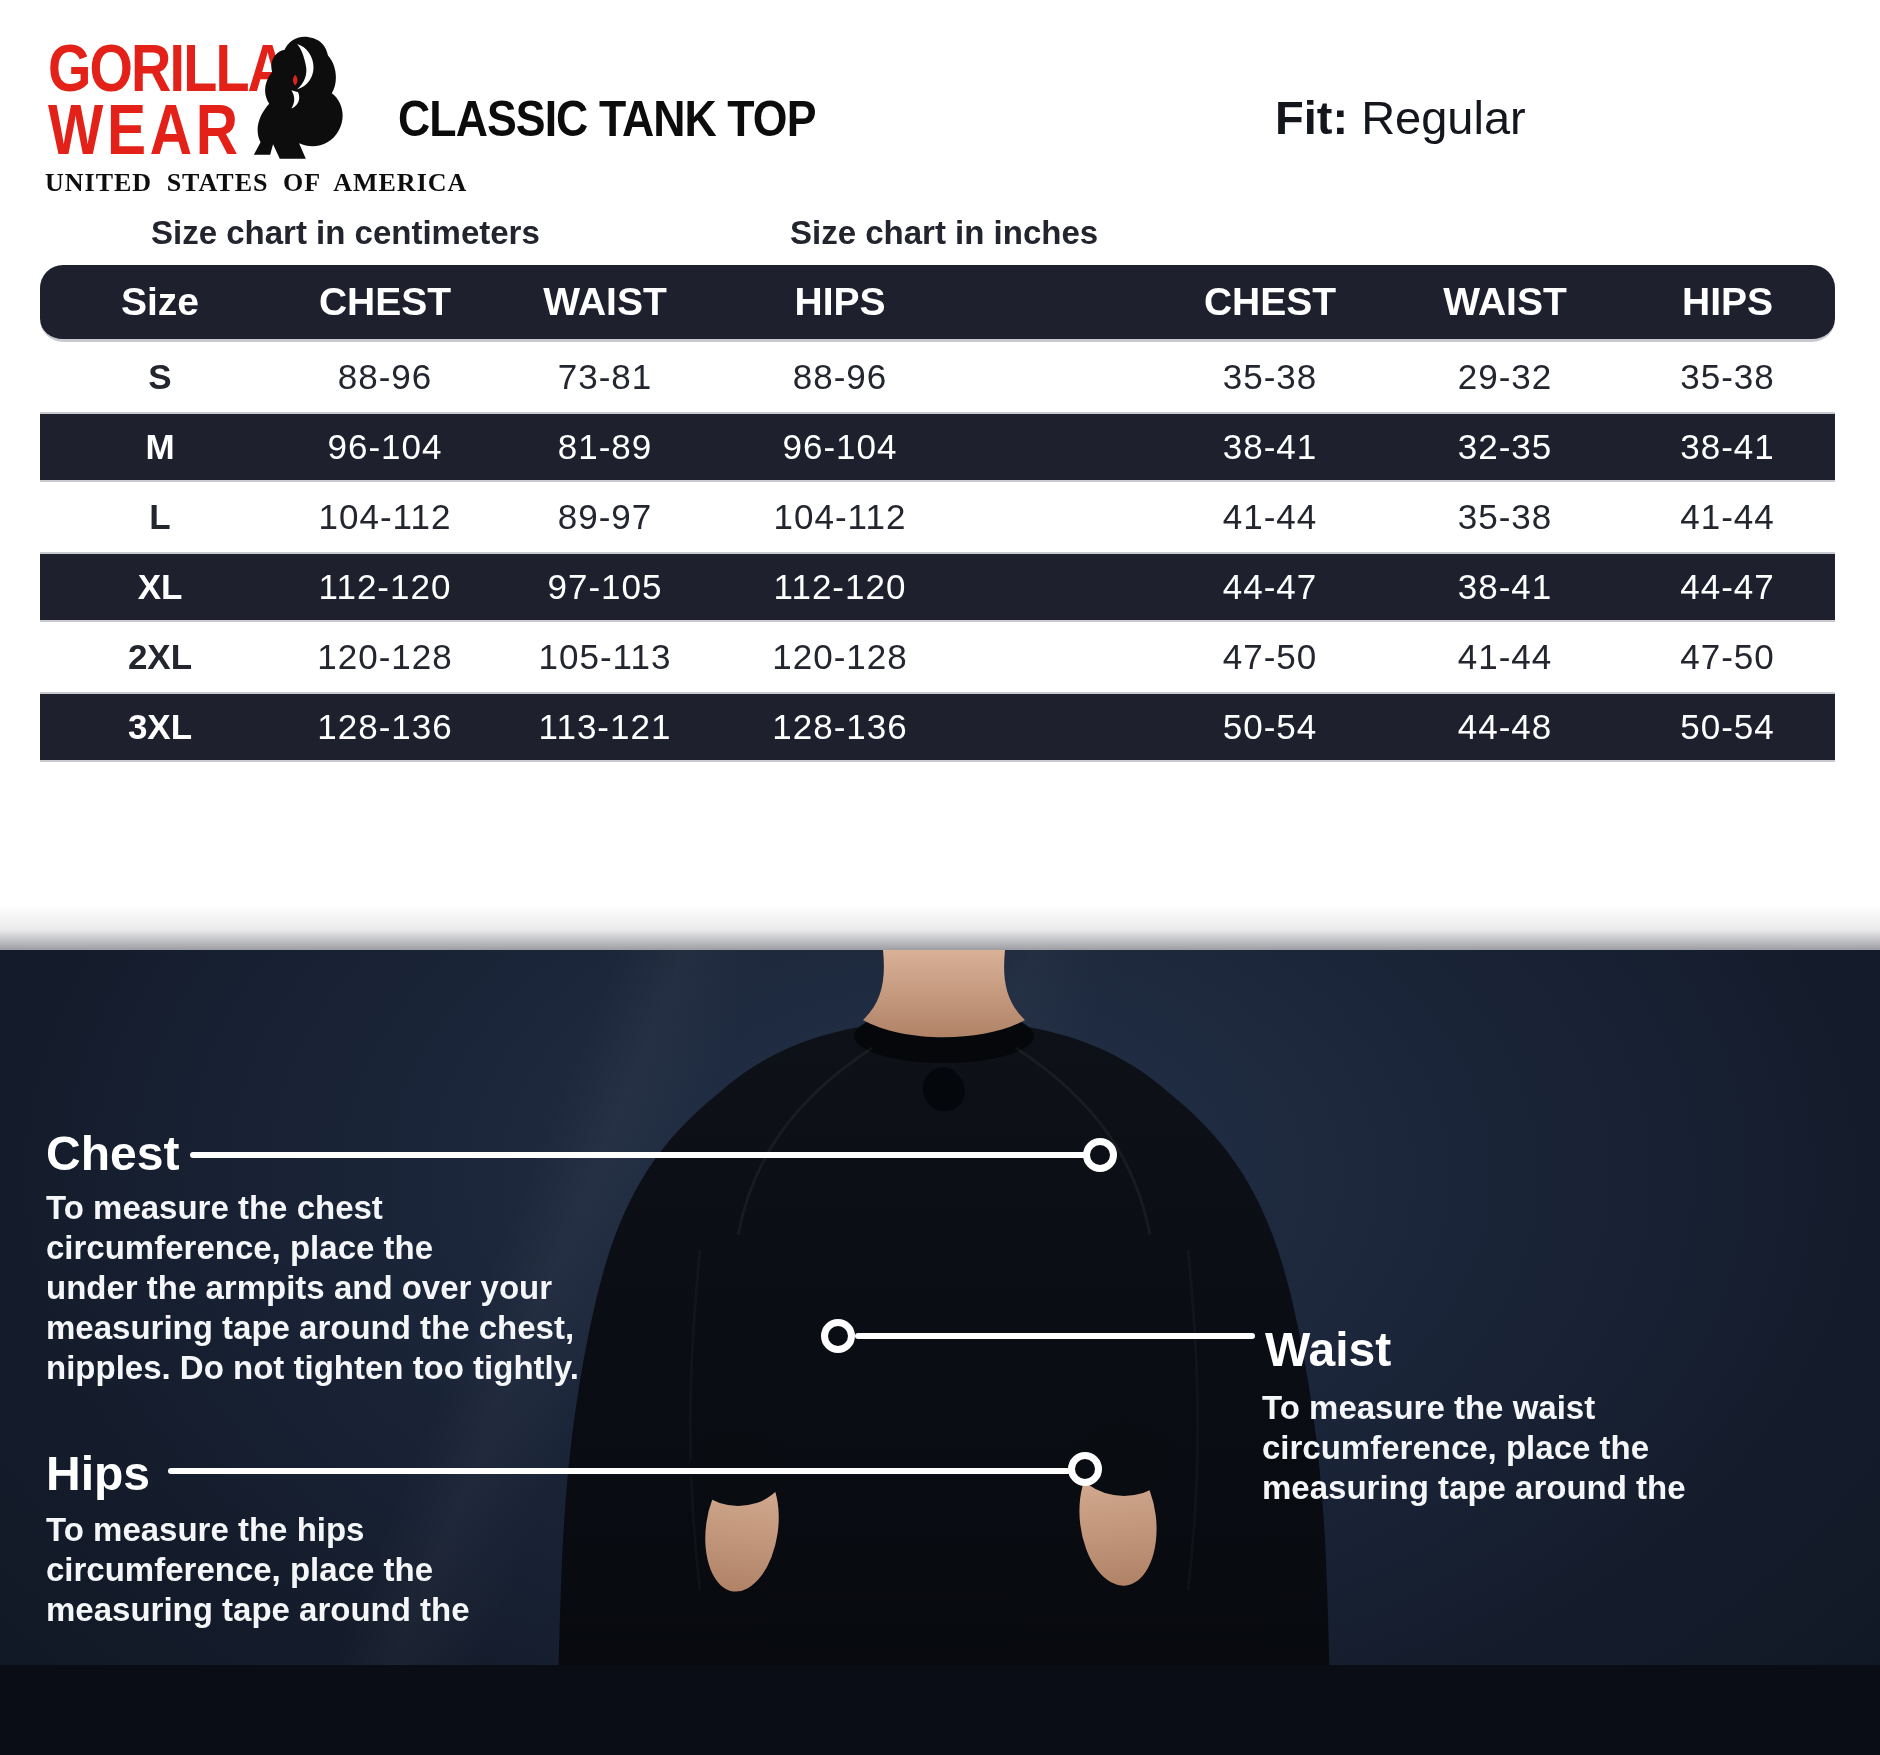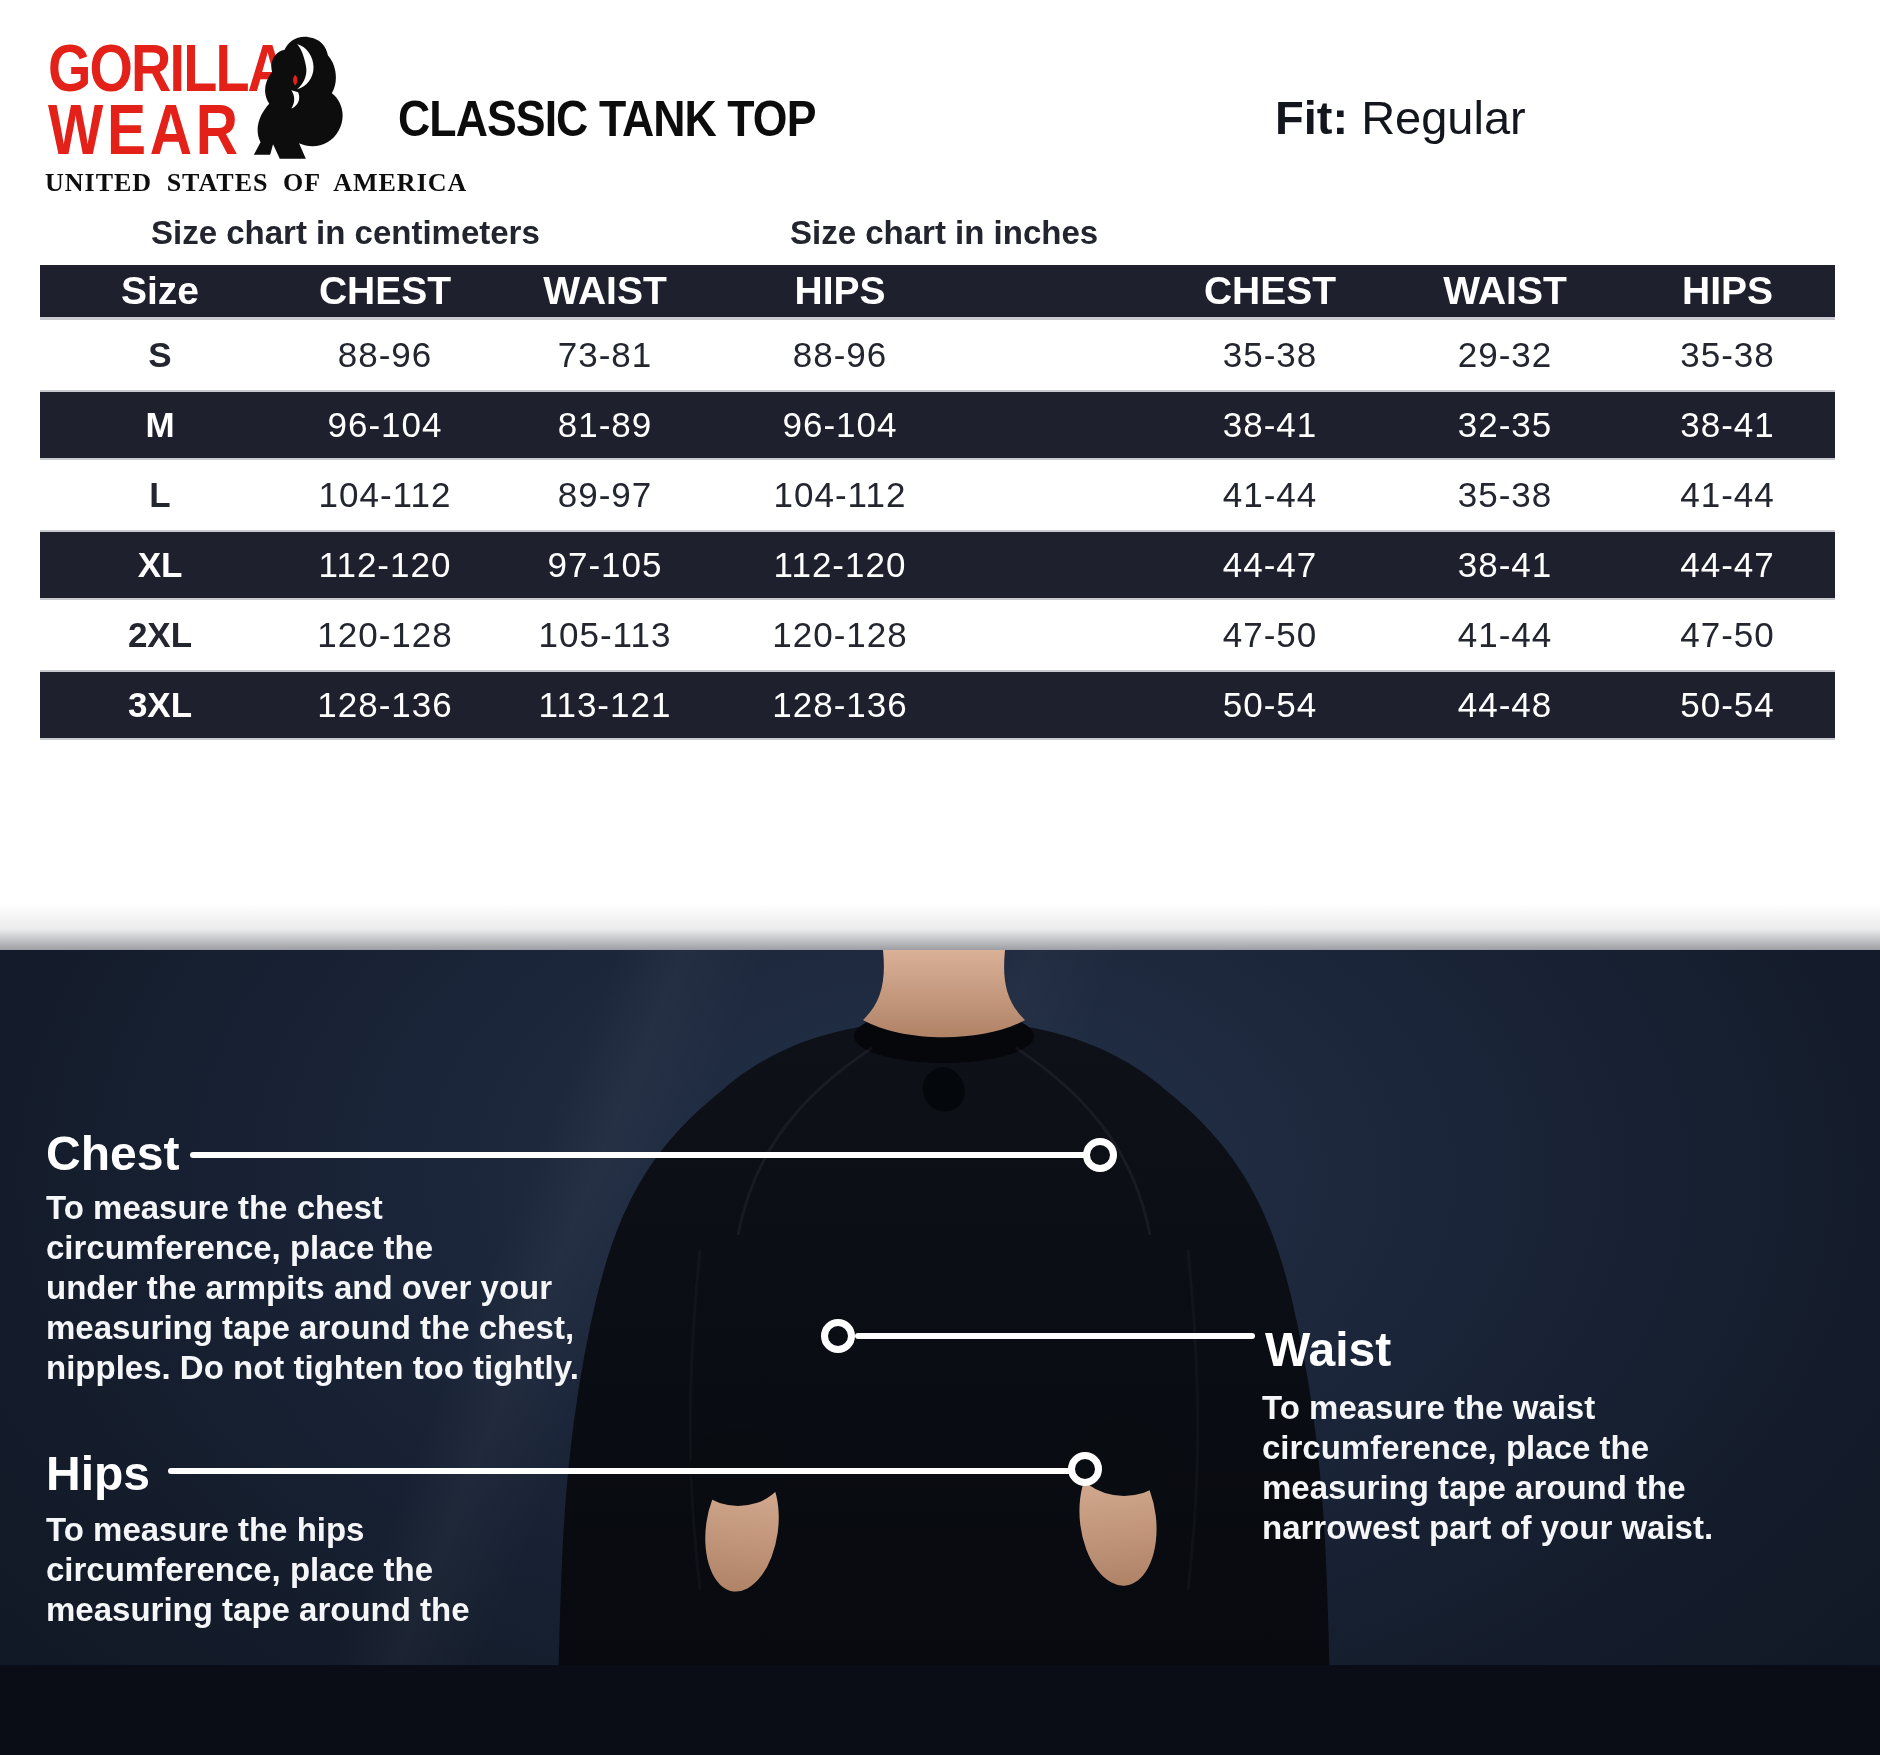--- a/index.html
+++ b/index.html
@@ -20,21 +20,21 @@
   .fit .fit-value { font-weight:400; }
 
   
   .subtitle { position:absolute; top:214px; width:920px; text-align:left; font-size:33px; font-weight:700; color:#22242e; }
   .subtitle-cm { left:151px; }
   .subtitle-in { left:790px; }
 
   
   .sizetable { position:absolute; left:40px; top:265px; width:1795px; }
   .tr { display:grid; grid-template-columns:240px 210px 230px 240px 190px 240px 230px 215px; align-items:center; }
-  .thead { height:55px; background:#1e212d; border-bottom:3px solid #c9cad0; }
+  .thead { height:77px; background:#1e212d; border-bottom:3px solid #c9cad0;border-radius:23px; }
   .thead .th { color:#ffffff; font-size:39px; font-weight:700; text-align:center; }
   .row { height:70px; }
   .row.light { background:#ffffff; color:#23252f; }
   .row.dark  { background:#1e212d; color:#ffffff; border-top:2px solid #c9cad0; border-bottom:2px solid #c9cad0; }
   .td { text-align:center; }
   .td.size { font-size:35px; font-weight:700; }
   .td.val  { font-size:35px; font-weight:400; letter-spacing:1px; }
 
   
   .boundary-shadow { position:absolute; left:0; top:904px; width:100%; height:46px;
@@ -235,21 +235,20 @@
       <div>nipples. Do not tighten too tightly.</div>
     </div>
 
     <div class="guide-title waist-title">Waist</div>
     <div class="guide-line waist-line"></div>
     <div class="guide-circle waist-circle"></div>
     <div class="guide-desc waist-desc">
       <div>To measure the waist</div>
       <div>circumference, place the</div>
       <div>measuring tape around the</div>
-      <div>narrowest part of your waist.</div>
     </div>
 
     <div class="guide-title hips-title">Hips</div>
     <div class="guide-line hips-line"></div>
     <div class="guide-circle hips-circle"></div>
     <div class="guide-desc hips-desc">
       <div>To measure the hips</div>
       <div>circumference, place the</div>
       <div>measuring tape around the</div>
     </div>

